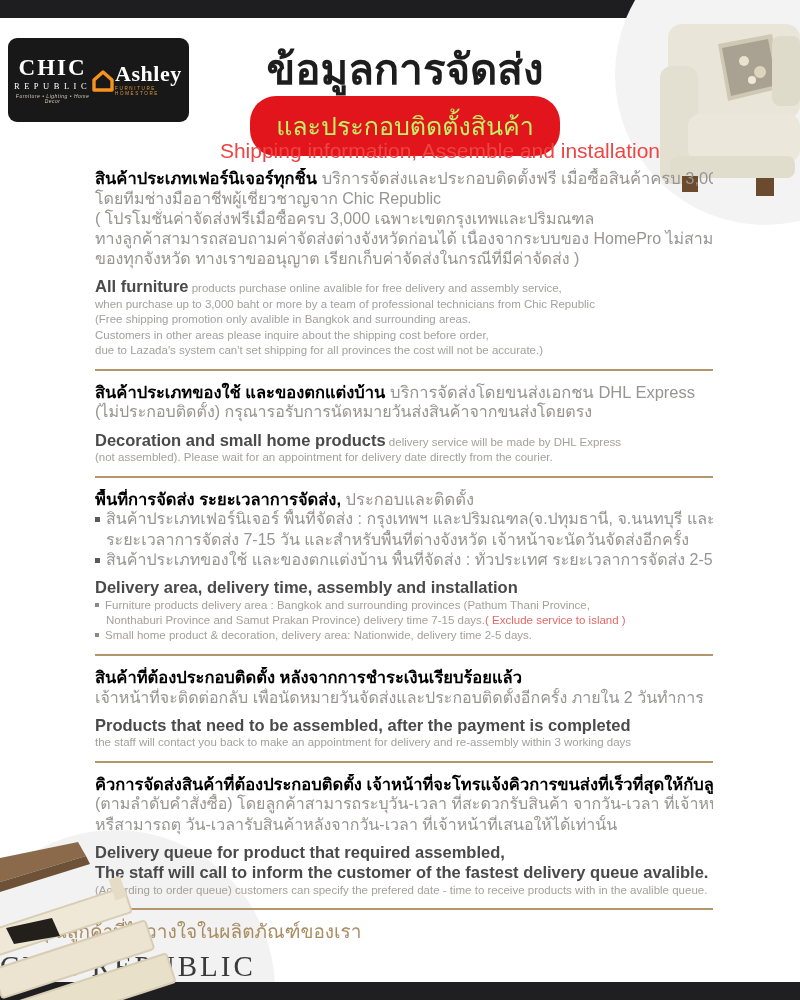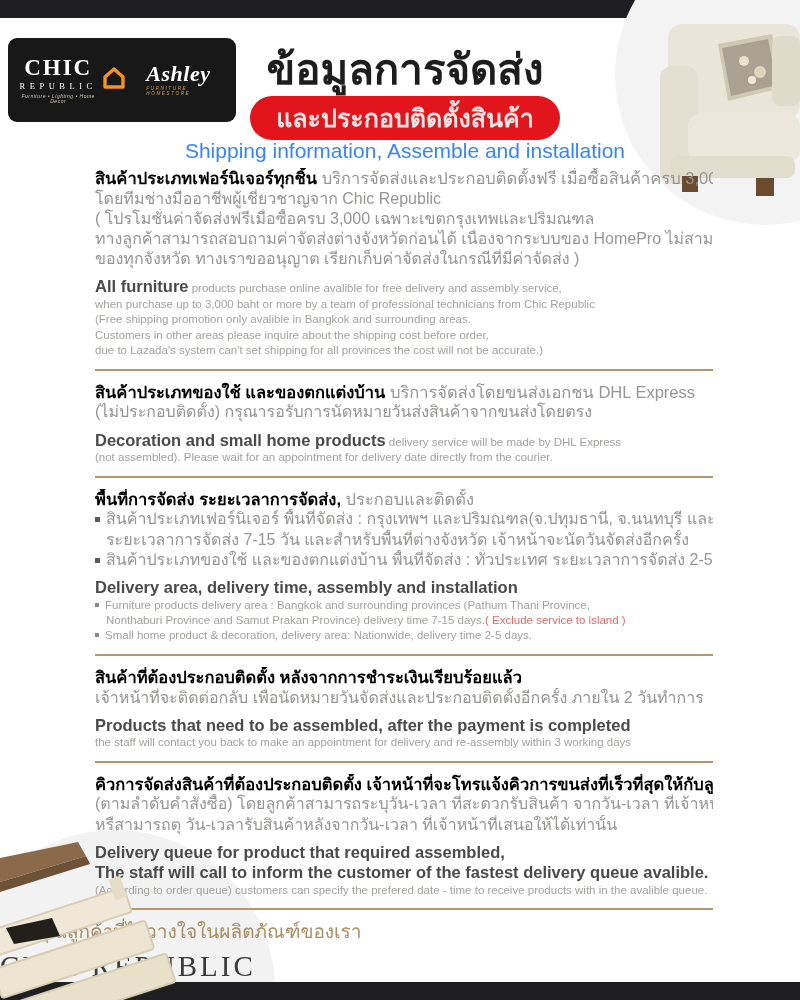--- a/index.html
+++ b/index.html
@@ -7,35 +7,35 @@
   .page{position:relative;width:800px;height:1000px;background:#ffffff;overflow:hidden;}
 
   
   .top-strip{position:absolute;left:0;top:0;width:655px;height:18px;background:#1e1e20;z-index:1;}
 
   
   .hero-circle{position:absolute;left:615px;top:-75px;width:300px;height:300px;border-radius:50%;background:#f3f3f3;z-index:2;}
   .sofa{position:absolute;right:0;top:6px;z-index:3;}
 
   
-  .logo-box{position:absolute;left:8px;top:38px;width:228px;height:84px;background:#181818;border-radius:9px;display:flex;align-items:center;justify-content:space-around;z-index:4;padding:0 6px;box-sizing:border-box;}
+  .logo-box{position:absolute;left:8px;top:38px;width:181px;height:84px;background:#181818;border-radius:9px;display:flex;align-items:center;justify-content:space-around;z-index:4;padding:0 6px;box-sizing:border-box;}
   .chic-logo{text-align:center;color:#fff;line-height:1;}
   .chic-logo .chic{font-family:"Liberation Serif",serif;font-size:23px;font-weight:bold;letter-spacing:2px;}
   .chic-logo .republic{font-size:8.5px;letter-spacing:4.5px;margin-top:3px;font-family:"Liberation Serif",serif;}
   .chic-logo .tagline{font-size:5px;font-style:italic;color:#cfc9b8;margin-top:4px;letter-spacing:0.5px;}
-  .ashley-logo{display:flex;align-items:center;gap:20px;color:#fff;font-style:italic;}
+  .ashley-logo{display:flex;align-items:flex-end;gap:0;color:#fff;}
   .ashley-logo .txtcol{line-height:1;}
   .ashley-logo .ashley{font-family:"Liberation Serif",serif;font-weight:bold;font-size:22px;letter-spacing:0.5px;}
   .ashley-logo .sub{font-size:4.6px;letter-spacing:1.6px;color:#d99a3f;margin-top:2px;}
 
   
   .title-th{position:absolute;left:235px;top:36px;width:340px;text-align:center;font-size:42px;font-weight:bold;color:#1d1d1d;z-index:4;}
   .badge{position:absolute;left:250px;top:96px;width:310px;z-index:4;text-align:center;}
-  .badge-inner{display:inline-block;background:#e2151c;color:#e5e5e5;font-weight:bold;font-size:25px;padding:2px 26px;border-radius:26px;}
-  .subtitle{position:absolute;left:150px;top:139px;width:510px;text-align:center;font-size:21px;color:#3b82f6;z-index:4;}
+  .badge-inner{display:inline-block;background:#e2151c;color:#bef264;font-weight:normal;font-size:25px;padding:10px 26px;border-radius:26px;}
+  .subtitle{position:absolute;left:150px;top:139px;width:510px;text-align:right;font-size:21px;color:#ef4444;z-index:4;}
 
   
   .content{position:absolute;left:95px;top:168px;width:618px;z-index:3;}
   .section{border-bottom:2px solid #b5956d;padding-bottom:10px;margin-bottom:11px;}
   .line{white-space:nowrap;overflow:hidden;}
   .th{font-size:16px;line-height:1.26;color:#969593;}
   .th b,.th-bold{color:#000000;font-weight:bold;}
   .th-lead{font-size:16.5px;}
   .en-bold{font-size:16.5px;font-weight:bold;color:#4a4a4a;line-height:1.25;}
   .en{font-size:11.5px;line-height:1.34;color:#a3a19e;}

